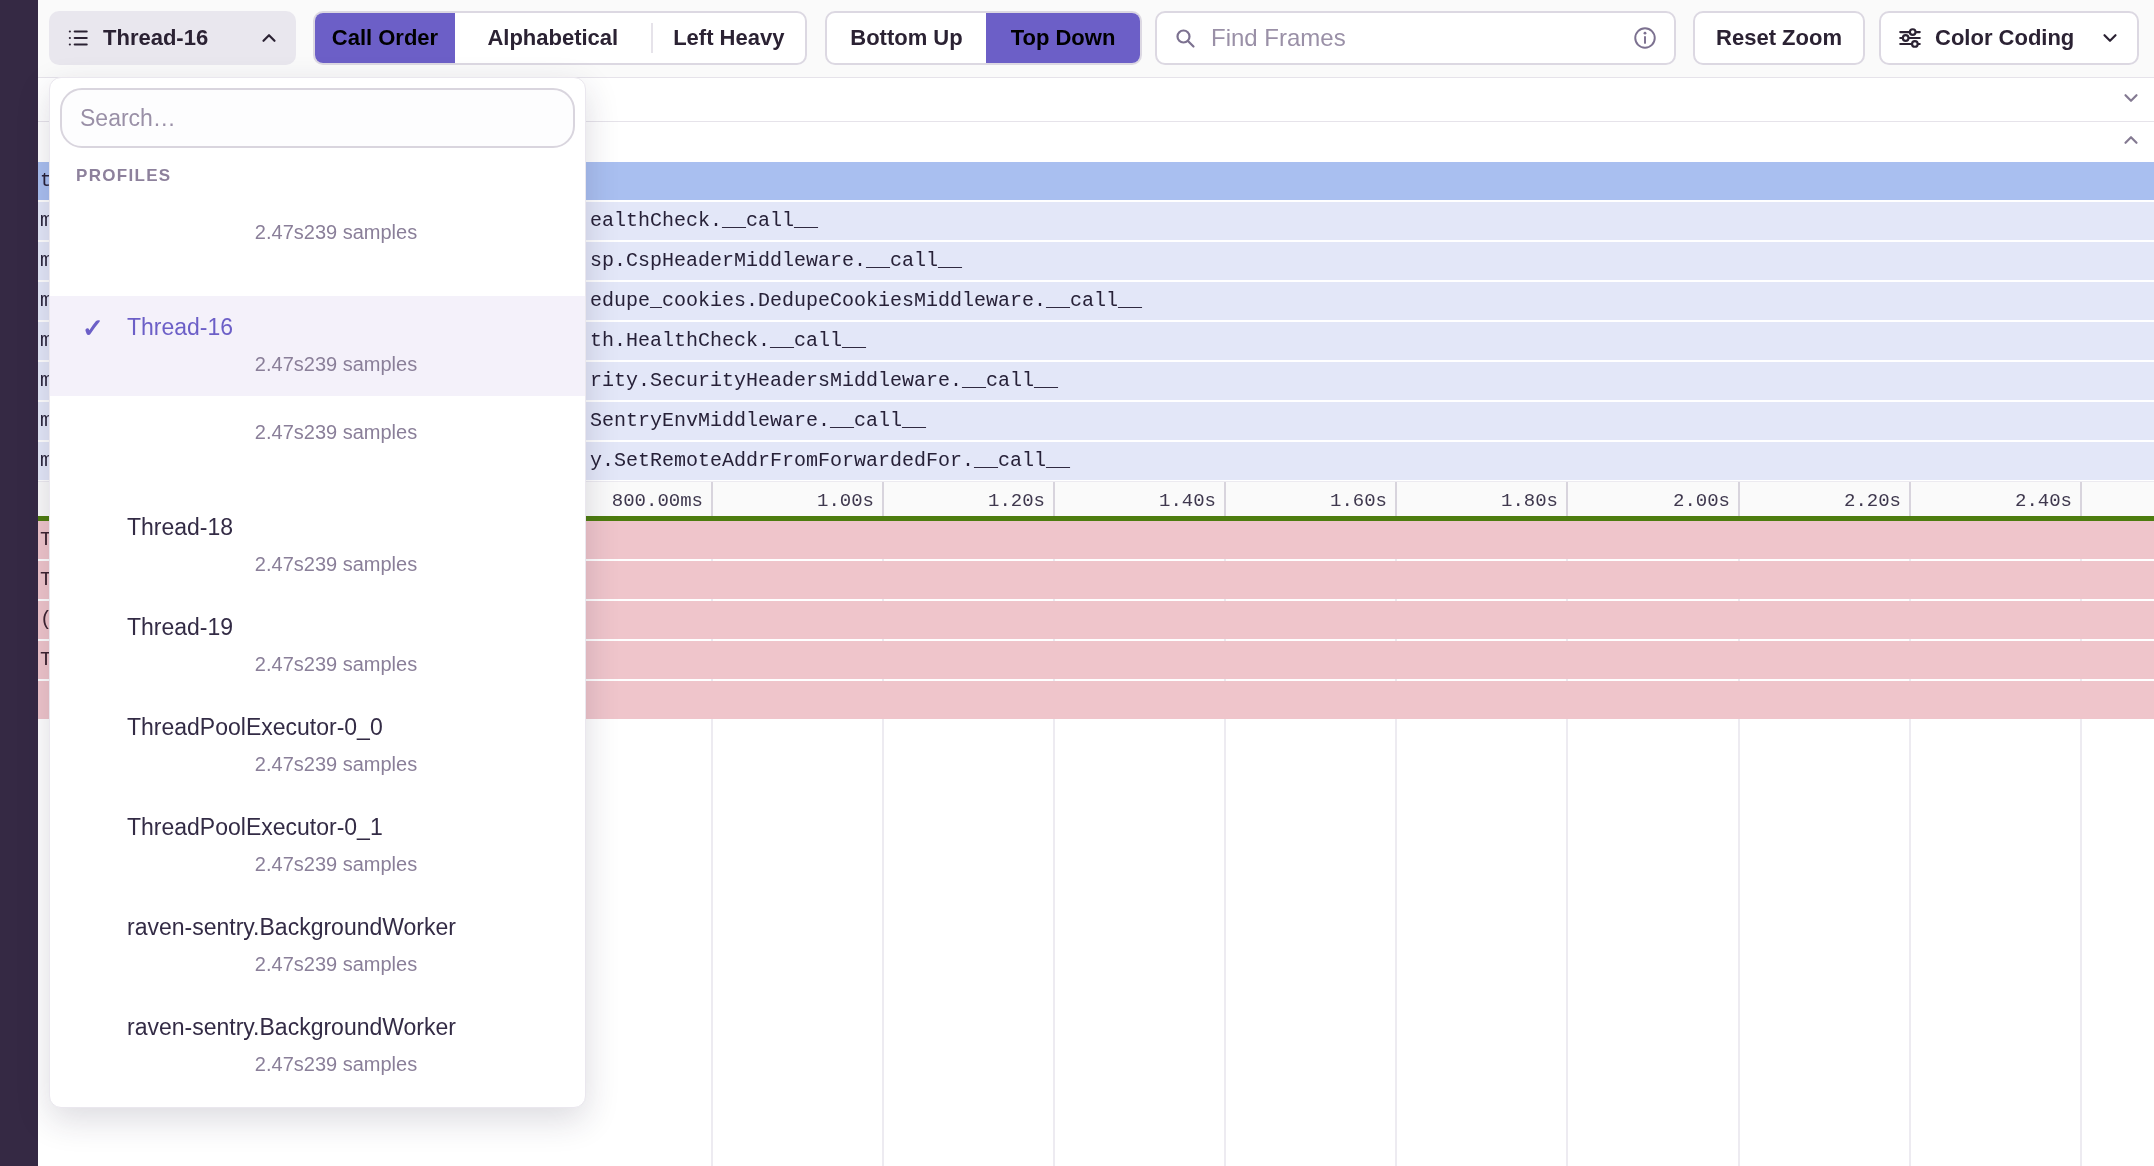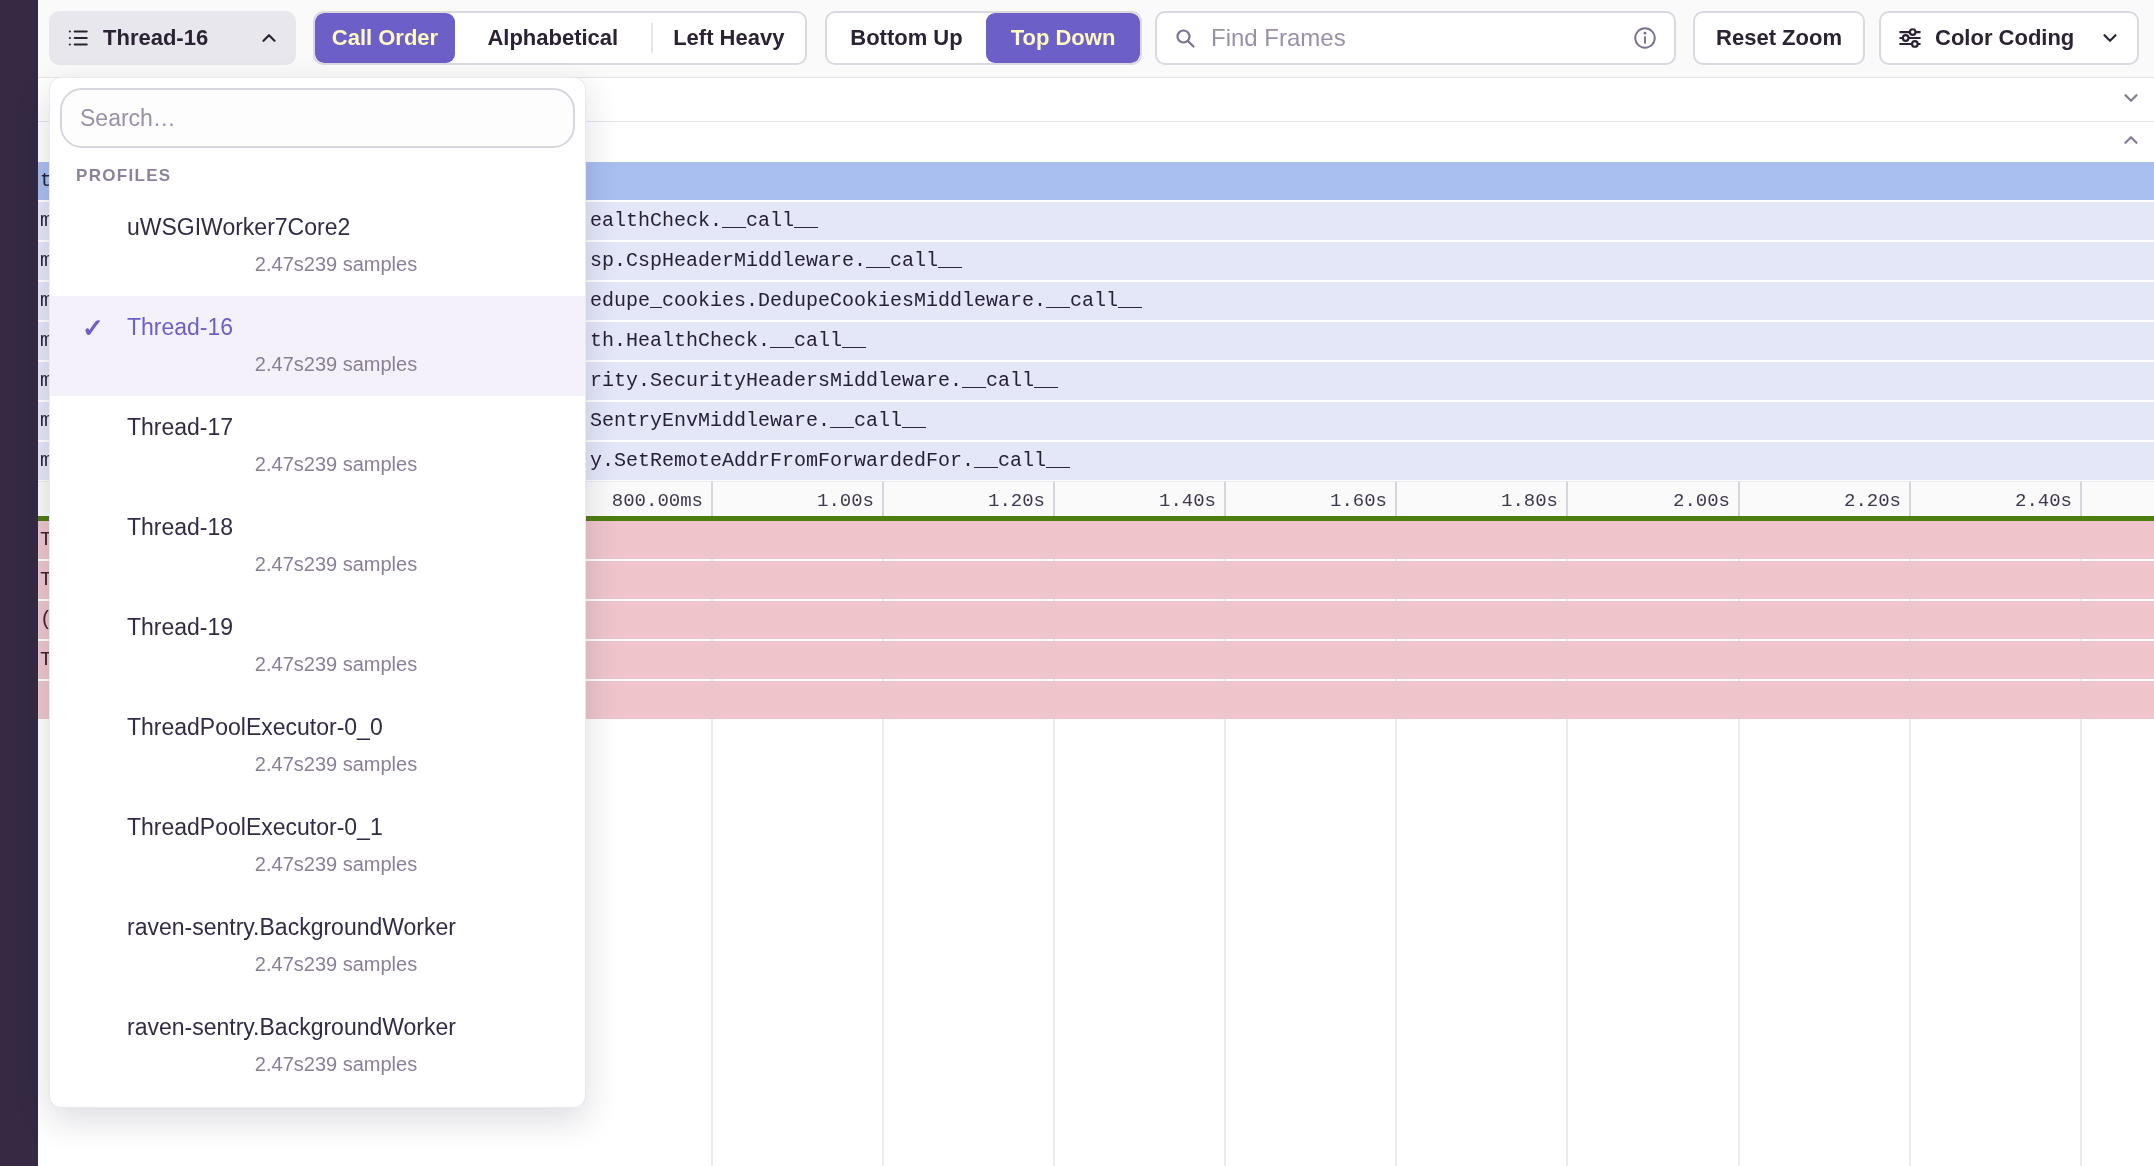--- a/index.html
+++ b/index.html
@@ -20,21 +20,21 @@
     background:#fff; border:2px solid #dcd8e2; cursor:pointer; font-family:inherit; padding:0 16px; gap:12px;
   }
   .thread-btn { left:11px; width:247px; background:#e9e7ee; border:none; }
   .thread-btn .tlabel { flex:1; text-align:left; font-weight:700; }
   .seg-group { position:absolute; top:11px; height:54px; background:#fff; border:2px solid #dcd8e2;
     border-radius:10px; display:flex; align-items:stretch; overflow:hidden; }
   .group-sort { left:275px; width:494px; }
   .group-dir  { left:787px; width:317px; }
   .seg { border:none; background:transparent; font-family:inherit; font-size:22px; font-weight:600;
     color:#2b2233; display:flex; align-items:center; justify-content:center; cursor:pointer; }
-  .seg.active { background:#6c5fc7; color:#fef9c3; border-radius:9px; }
+  .seg.active { background:#6c5fc7; color:#000000; border-radius:0; }
   .seg-divider { width:2px; background:#e6e3ea; margin:10px 0; }
   .search-box { left:1117px; width:521px; font-weight:400; }
   .search-box input { flex:1; min-width:0; border:none; outline:none; background:transparent;
     font-family:inherit; font-size:24px; color:#2b2233; }
   input::placeholder { color:#9a90a7; }
   .reset-btn { left:1655px; width:172px; justify-content:center; font-weight:700; }
   .color-btn { left:1841px; width:260px; font-weight:700; }
   .color-btn .tlabel { flex:1; text-align:left; }
   .icon { display:flex; align-items:center; justify-content:center; color:#2b2233; }
   .icon.gray { color:#7c7190; }
@@ -262,39 +262,37 @@
 </div>
 
 <div class="dropdown">
   <div class="dd-search">
     <input type="text" placeholder="Search…" style="">
   </div>
   <div class="dd-section">PROFILES</div>
 
   <div class="dd-item">
 
-    <div class="dd-name">uWSGIWorker7Core2</div>
     <div class="dd-meta">
       <span>2.47s</span>
       <span>239 samples</span>
     </div>
   </div>
 
   <div class="dd-item selected">
     <span class="check">✓</span>
     <div class="dd-name">Thread-16</div>
     <div class="dd-meta">
       <span>2.47s</span>
       <span>239 samples</span>
     </div>
   </div>
 
   <div class="dd-item">
 
-    <div class="dd-name">Thread-17</div>
     <div class="dd-meta">
       <span>2.47s</span>
       <span>239 samples</span>
     </div>
   </div>
 
   <div class="dd-item">
 
     <div class="dd-name">Thread-18</div>
     <div class="dd-meta">

